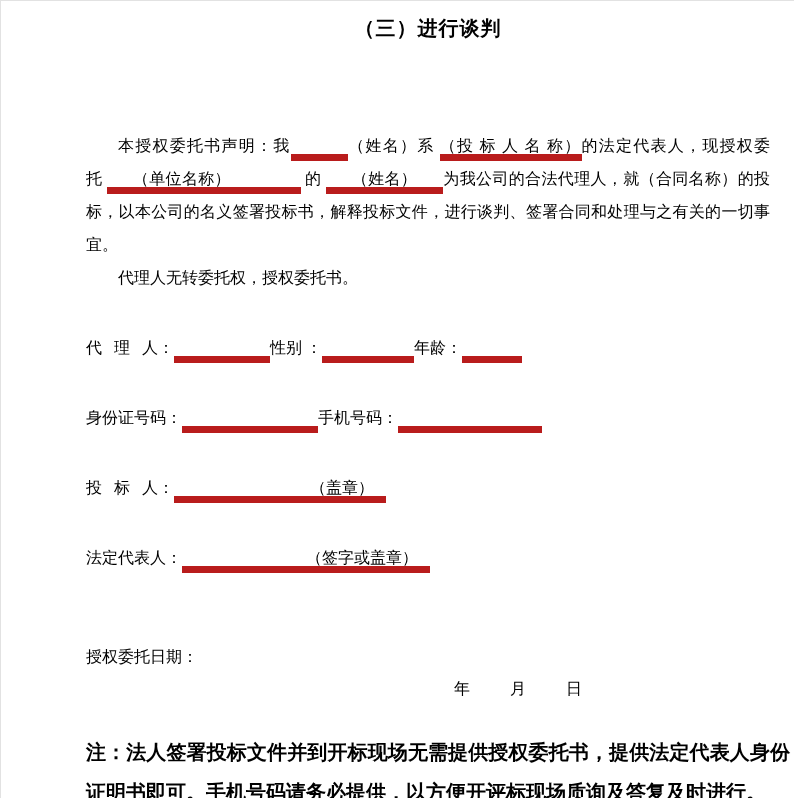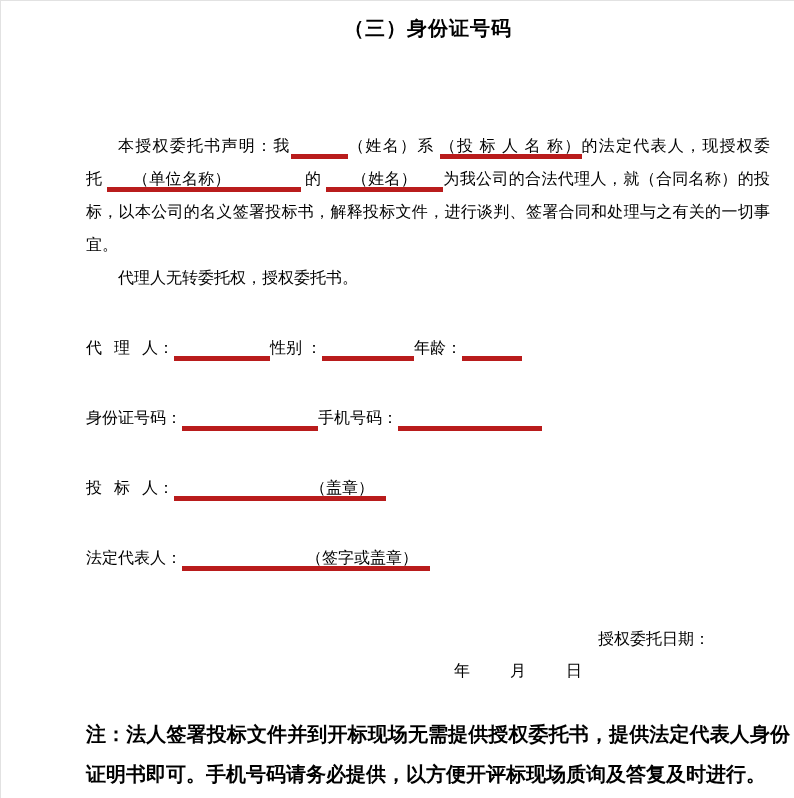--- a/index.html
+++ b/index.html
@@ -36,26 +36,25 @@
     text-indent: 2em;
   }
   #p1 { margin-top: 88px; }
   .form-row {
     margin: 37px 20px 0 0;
     font-size: 16px;
     line-height: 33px;
     white-space: nowrap;
   }
   #row-agent { }
-  .u { border-bottom: 5px solid #b91c1c; }
+  .u { border-bottom: 7px solid #b91c1c; }
   .date-line {
-    margin: 52px 20px 0 0;
+    margin: 70px 20px 0 0;
     font-size: 16px;
     line-height: 26px;
-    text-align: right;
     padding-right: 60px;
   }
   .ymd-line {
     margin: 6px 20px 8px 0;
     padding-left: 368px;
     font-size: 16px;
     line-height: 26px;
     white-space: nowrap;
   }
   .note {
@@ -64,21 +63,21 @@
     font-weight: bold;
     line-height: 40px;
     text-align: justify;
   }
 </style>
 </head>
 <body>
 
 <div class="page">
 
-  <div class="title">（三）身份证号码</div>
+  <div class="title">（三）进行谈判</div>
 
   <p class="para" id="p1"><span>本授权委托书声明：我</span><span class="u">&nbsp;&nbsp;&nbsp;&nbsp;&nbsp;&nbsp;&nbsp;&nbsp;&nbsp;&nbsp;&nbsp;</span><span>（姓名）系&nbsp;</span><span class="u">（投&nbsp;标&nbsp;人&nbsp;名&nbsp;称）</span><span>的法定代表人，现授权委托&nbsp;</span><span class="u">&nbsp;&nbsp;&nbsp;&nbsp;&nbsp;&nbsp;（单位名称）&nbsp;&nbsp;&nbsp;&nbsp;&nbsp;&nbsp;&nbsp;&nbsp;&nbsp;&nbsp;&nbsp;&nbsp;&nbsp;&nbsp;&nbsp;&nbsp;</span><span>&nbsp;的&nbsp;</span><span class="u">&nbsp;&nbsp;&nbsp;&nbsp;&nbsp;&nbsp;（姓名）&nbsp;&nbsp;&nbsp;&nbsp;&nbsp;&nbsp;</span><span>为我公司的合法代理人，就（合同名称）的投标，以本公司的名义签署投标书，解释投标文件，进行谈判、签署合同和处理与之有关的一切事宜。</span></p>
 
   <p class="para" id="p2">代理人无转委托权，授权委托书。</p>
 
   <div class="form-row" id="row-agent"><span>代&nbsp;&nbsp;&nbsp;理&nbsp;&nbsp;&nbsp;人：</span><span class="u">&nbsp;&nbsp;&nbsp;&nbsp;&nbsp;&nbsp;&nbsp;&nbsp;&nbsp;&nbsp;&nbsp;&nbsp;&nbsp;&nbsp;&nbsp;&nbsp;&nbsp;&nbsp;&nbsp;&nbsp;&nbsp;&nbsp;&nbsp;&nbsp;</span><span>性别&nbsp;：</span><span class="u">&nbsp;&nbsp;&nbsp;&nbsp;&nbsp;&nbsp;&nbsp;&nbsp;&nbsp;&nbsp;&nbsp;&nbsp;&nbsp;&nbsp;&nbsp;&nbsp;&nbsp;&nbsp;&nbsp;&nbsp;&nbsp;&nbsp;&nbsp;</span><span>年龄：</span><span class="u">&nbsp;&nbsp;&nbsp;&nbsp;&nbsp;&nbsp;&nbsp;&nbsp;&nbsp;&nbsp;&nbsp;&nbsp;&nbsp;&nbsp;&nbsp;</span></div>
 
   <div class="form-row" id="row-id-phone"><span>身份证号码：</span><span class="u">&nbsp;&nbsp;&nbsp;&nbsp;&nbsp;&nbsp;&nbsp;&nbsp;&nbsp;&nbsp;&nbsp;&nbsp;&nbsp;&nbsp;&nbsp;&nbsp;&nbsp;&nbsp;&nbsp;&nbsp;&nbsp;&nbsp;&nbsp;&nbsp;&nbsp;&nbsp;&nbsp;&nbsp;&nbsp;&nbsp;&nbsp;&nbsp;&nbsp;&nbsp;</span><span>手机号码：</span><span class="u">&nbsp;&nbsp;&nbsp;&nbsp;&nbsp;&nbsp;&nbsp;&nbsp;&nbsp;&nbsp;&nbsp;&nbsp;&nbsp;&nbsp;&nbsp;&nbsp;&nbsp;&nbsp;&nbsp;&nbsp;&nbsp;&nbsp;&nbsp;&nbsp;&nbsp;&nbsp;&nbsp;&nbsp;&nbsp;&nbsp;&nbsp;&nbsp;&nbsp;&nbsp;&nbsp;&nbsp;</span></div>
 
   <div class="form-row" id="row-bidder"><span>投&nbsp;&nbsp;&nbsp;标&nbsp;&nbsp;&nbsp;人：</span><span class="u">&nbsp;&nbsp;&nbsp;&nbsp;&nbsp;&nbsp;&nbsp;&nbsp;&nbsp;&nbsp;&nbsp;&nbsp;&nbsp;&nbsp;&nbsp;&nbsp;&nbsp;&nbsp;&nbsp;&nbsp;&nbsp;&nbsp;&nbsp;&nbsp;&nbsp;&nbsp;&nbsp;&nbsp;&nbsp;&nbsp;&nbsp;&nbsp;&nbsp;&nbsp;</span><span class="u">（盖章）</span><span class="u">&nbsp;&nbsp;&nbsp;</span></div>

